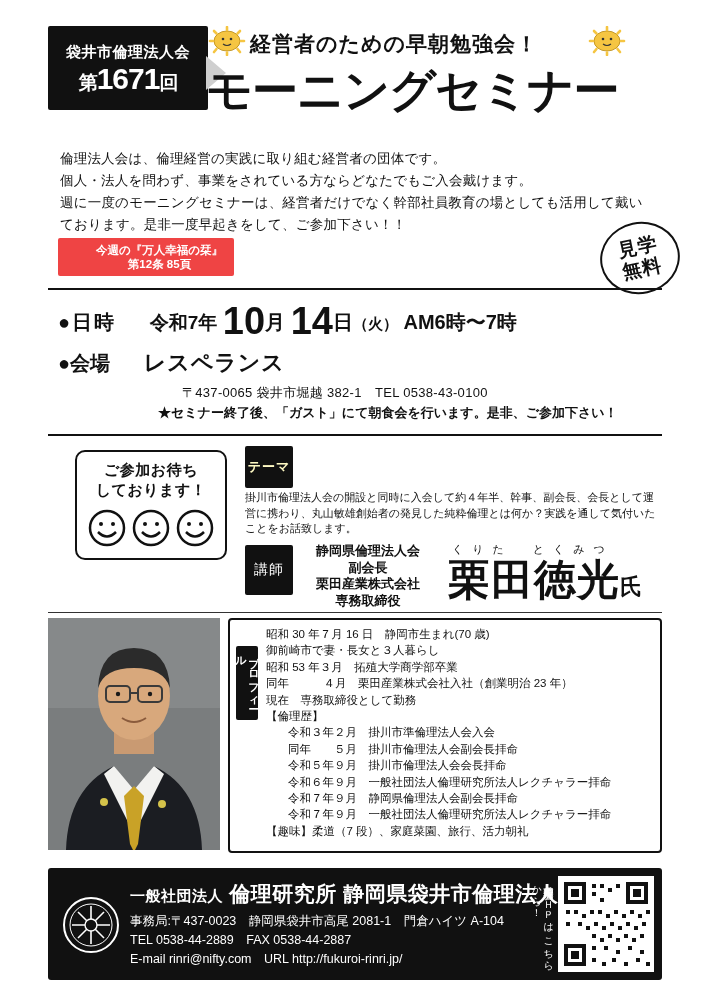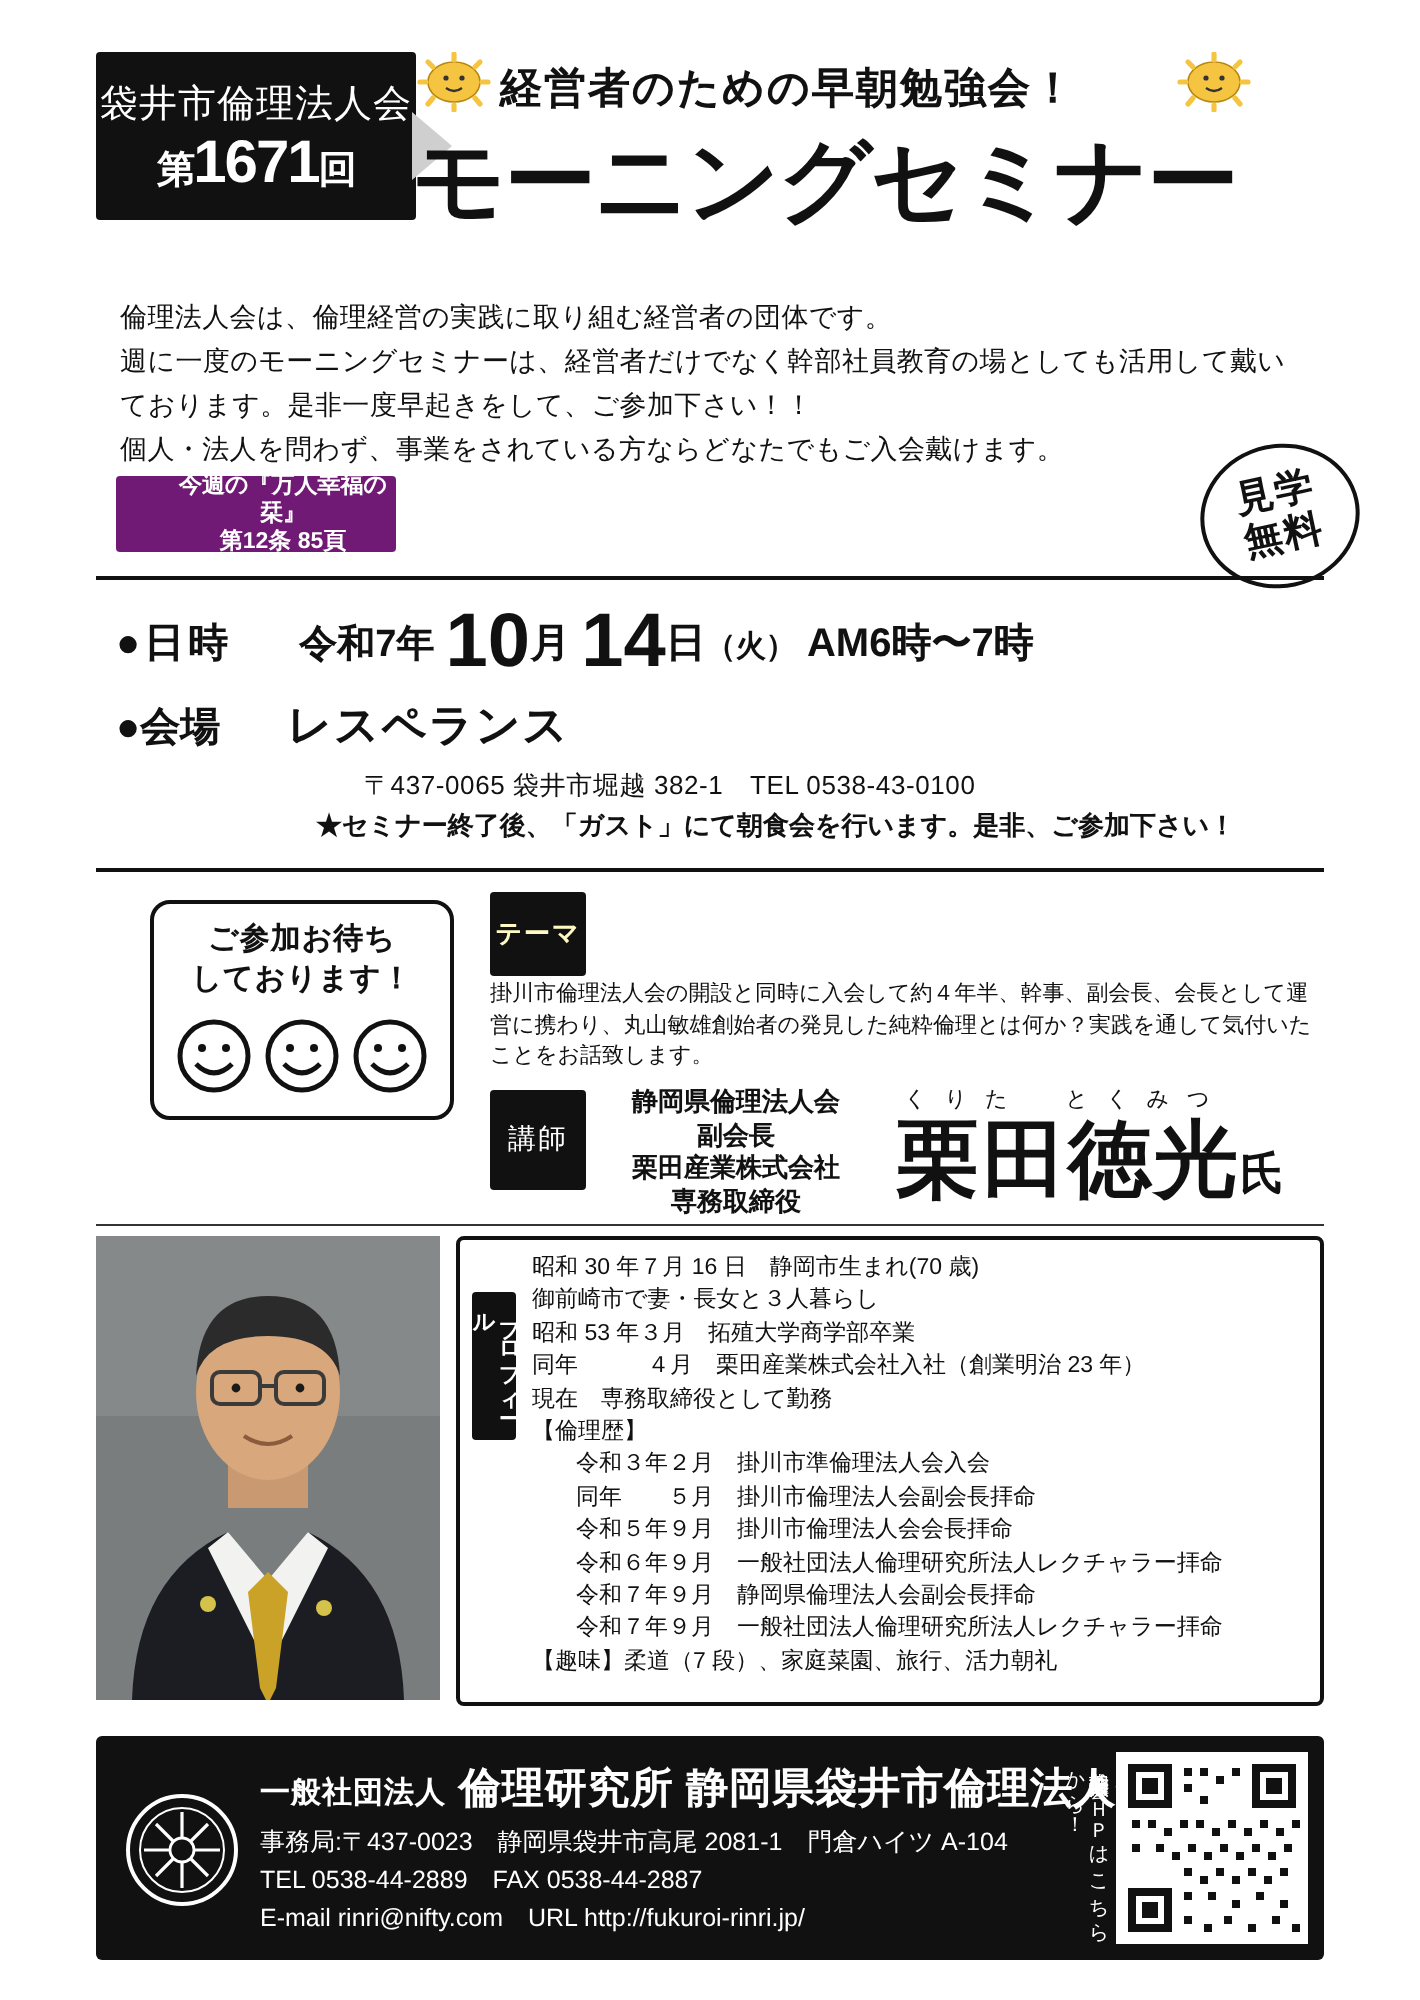--- a/index.html
+++ b/index.html
@@ -15,21 +15,21 @@
   .page { position:relative; width:710px; height:1000px; padding:0; }
 
   
   .header { position:relative; height:132px; }
   .hdr-black {
     position:absolute; left:48px; top:26px; width:160px; height:84px;
     background:#111; color:#fff; border-radius:2px;
     display:flex; flex-direction:column; align-items:center; justify-content:center;
   }
   .hdr-black .org {
-    font-size:19px; letter-spacing:0.5px; margin-bottom:2px; font-weight:normal;
+    font-size:15px; letter-spacing:0.5px; margin-bottom:2px; font-weight:bold;
   }
   .hdr-black .kai {
     font-size:30px; font-weight:bold; line-height:1; letter-spacing:-1px;
   }
   .hdr-black .kai .small { font-size:19px; }
   .hdr-arrow {
     position:absolute; left:206px; top:56px;
     width:0;height:0;
     border-top:17px solid transparent;
     border-bottom:17px solid transparent;
@@ -51,22 +51,22 @@
 
   
   .intro {
     position:absolute; left:60px; top:148px; width:590px;
     font-size:13.5px; line-height:22px; letter-spacing:0.2px;
   }
 
   
   .motto-row { position:absolute; left:58px; top:238px; width:600px; height:38px; }
   .motto-tag {
-    position:absolute; left:0; top:0; width:140px; height:38px;
-    background:#701a75; color:#fff; border-radius:2px;
+    position:absolute; left:0; top:0; width:176px; height:38px;
+    background:#ef4444; color:#fff; border-radius:2px;
     display:flex; flex-direction:column; align-items:center; justify-content:center;
     font-size:11.5px; line-height:14px; font-weight:bold; text-align:center;padding-left:27px;
   }
   .motto-text {
     position:absolute; left:172px; top:5px;
     font-size:19px; font-weight:bold; letter-spacing:0.5px;
   }
   .free-badge {
     position:absolute; left:600px; top:222px; width:80px; height:72px;
     border:2px solid #111; border-radius:50%;
@@ -245,22 +245,22 @@
         </g>
       </svg>
     </div>
 
     <div class="hdr-sub">経営者のための早朝勉強会！</div>
     <div class="hdr-title">モーニングセミナー</div>
   </div>
 
   <div class="intro">
     <div>倫理法人会は、倫理経営の実践に取り組む経営者の団体です。</div>
+    <div>個人・法人を問わず、事業をされている方ならどなたでもご入会戴けます。</div>
     <div>週に一度のモーニングセミナーは、経営者だけでなく幹部社員教育の場としても活用して戴いております。是非一度早起きをして、ご参加下さい！！</div>
-    <div>個人・法人を問わず、事業をされている方ならどなたでもご入会戴けます。</div>
   </div>
 
   <div class="motto-row">
     <div class="motto-tag">
       <span>今週の『万人幸福の栞』</span>
       <span>第12条 85頁</span>
     </div>
   </div>
   <div class="free-badge">
     <span>見学</span>

